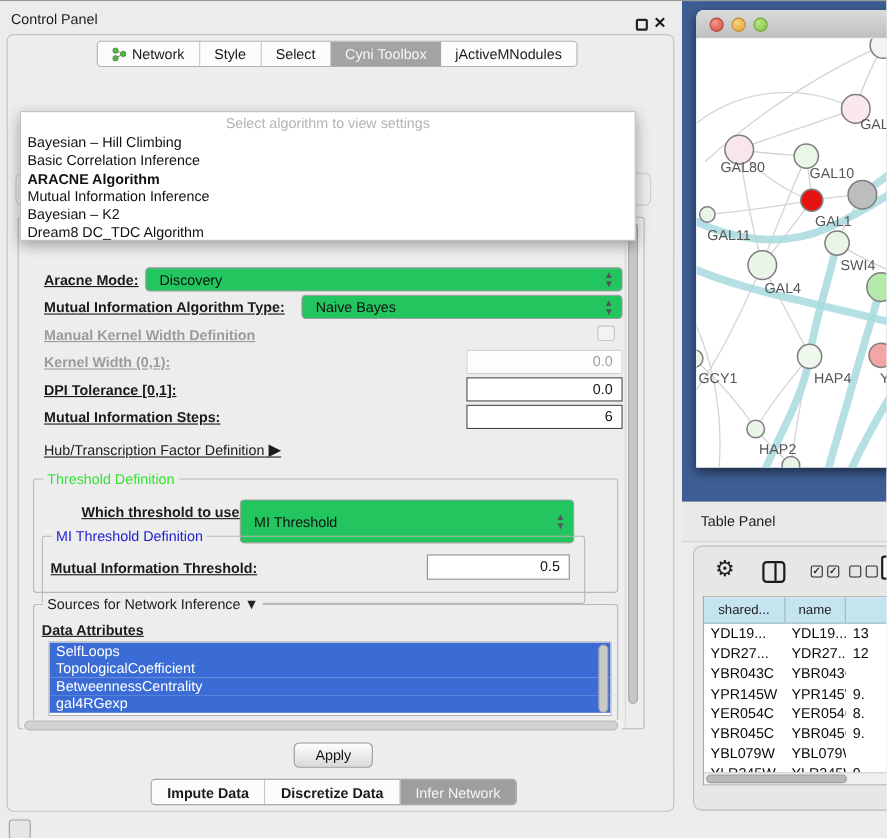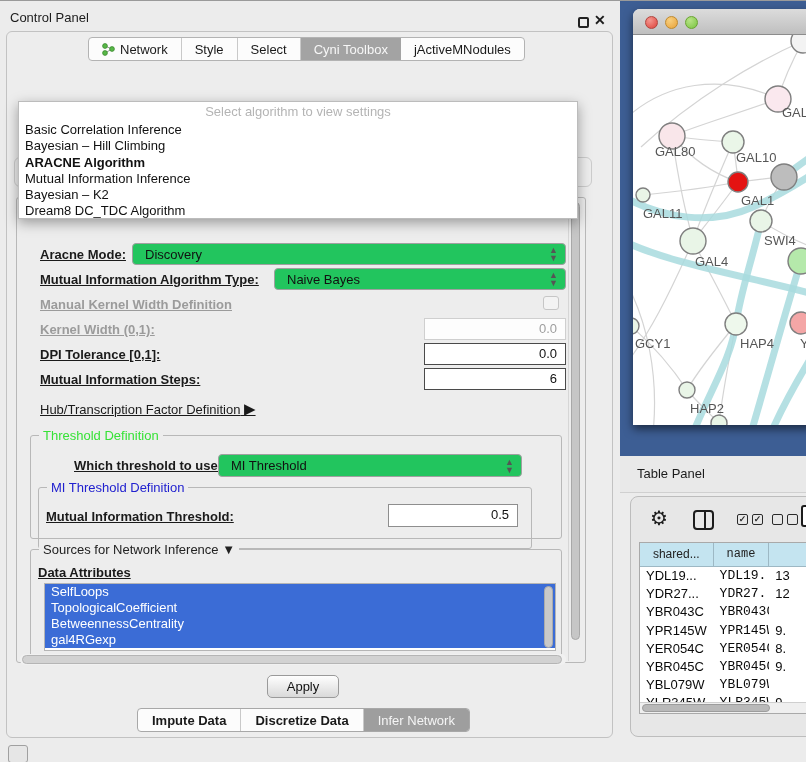--- a/index.html
+++ b/index.html
@@ -83,21 +83,21 @@
   .colsicon:before { content:""; position:absolute; left:50%; top:0; width:2px; height:100%; background:#1c1c1c; }
   .cbpair { position:absolute; top:17px; display:flex; gap:4px; }
   .cbpair .b { width:11px; height:11px; border:1.5px solid #2a2a2a; border-radius:2px; font-size:9px; line-height:9px; text-align:center; color:#2a2a2a; font-weight:bold; }
   .pageicon { position:absolute; left:170px; top:8px; width:16px; height:22px; border:2px solid #1c1c1c; border-radius:3px; background:#fff; }
 
   .tbl { position:absolute; left:8px; top:45px; width:181px; height:172px; background:#ffffff; border:1px solid #a9a9a9; border-right:none; overflow:hidden; }
   .tbl-head { display:flex; height:24px; background:#c4e4f0; border-bottom:1px solid #9db8c4; }
   .tbl-head .hc { font-size:12px; color:#222; text-align:center; line-height:23px; border-right:1px solid #9db8c4; overflow:hidden; white-space:nowrap; }
   .tbl-row { display:flex; height:18.2px; }
   .tbl-row .c { font-size:13px; color:#0a0a0a; line-height:18.2px; padding-left:6px; overflow:hidden; white-space:nowrap; }
-  .c0 { width:74px; } .c1 { width:56px;font-family:Liberation Mono, monospace; } .c2 { width:51px; }
+  .c0 { width:74px; } .c1 { width:56px; } .c2 { width:51px; }
   .tbl-hscroll { position:absolute; left:0; bottom:0; width:100%; height:11px; background:#efefef; border-top:1px solid #cfcfcf; }
   .tbl-hscroll .thumb { position:absolute; left:2px; top:1px; width:128px; height:8px; background:#b9b9b9; border:1px solid #9d9d9d; border-radius:4px; }
 
   .neticon { display:inline-block; width:13px; height:13px; }
 </style>
 </head>
 <body>
 
 <div id="page">
 
@@ -131,22 +131,22 @@
         <span>jActiveMNodules</span>
       </div>
   </div>
 
   <div class="ghost-combo">
     <span>galFiltered.sif default node</span>
   </div>
 
   <div class="popup">
     <div class="ph">Select algorithm to view settings</div>
+    <div class="opt">Bayesian – Hill Climbing</div>
     <div class="opt">Basic Correlation Inference</div>
-    <div class="opt">Bayesian – Hill Climbing</div>
     <div class="opt bold">ARACNE Algorithm</div>
     <div class="opt">Mutual Information Inference</div>
     <div class="opt">Bayesian – K2</div>
     <div class="opt">Dream8 DC_TDC Algorithm</div>
   </div>
 
   <div class="grp" style="left:16px; top:196px; width:570px; height:466px;">
     <span class="grp-title">Cyni Algorithm Settings</span>
   </div>
   <div class="vscroll">
@@ -174,21 +174,21 @@
 
   <div class="lbl plain" style="left:40px; top:399px;">
     <span>Hub/Transcription Factor Definition</span>
     <span style="font-size:15px;"> ▶</span>
   </div>
 
   <div class="grp" style="left:30px; top:434px; width:532px; height:104px;">
     <span class="grp-title green">Threshold Definition</span>
   </div>
   <div class="lbl" style="left:74px; top:457px;">Which threshold to use:</div>
-  <div class="combo" style="left:218px; top:453px; width:304px; height:23px;">
+  <div class="combo" style="left:218px; top:453px; width:304px; height:40px;">
     <span>MI Threshold</span>
     <span class="stp">▲<br>▼</span>
   </div>
   <div class="grp" style="left:38px; top:486px; width:494px; height:62px;">
     <span class="grp-title blue">MI Threshold Definition</span>
   </div>
   <div class="lbl" style="left:46px; top:508px;">Mutual Information Threshold:</div>
   <div class="field" style="left:388px; top:503px; width:130px; height:23px; border-color:#8e8e8e;">0.5</div>
 
   <div class="grp" style="left:30px; top:548px; width:532px; height:110px;">

